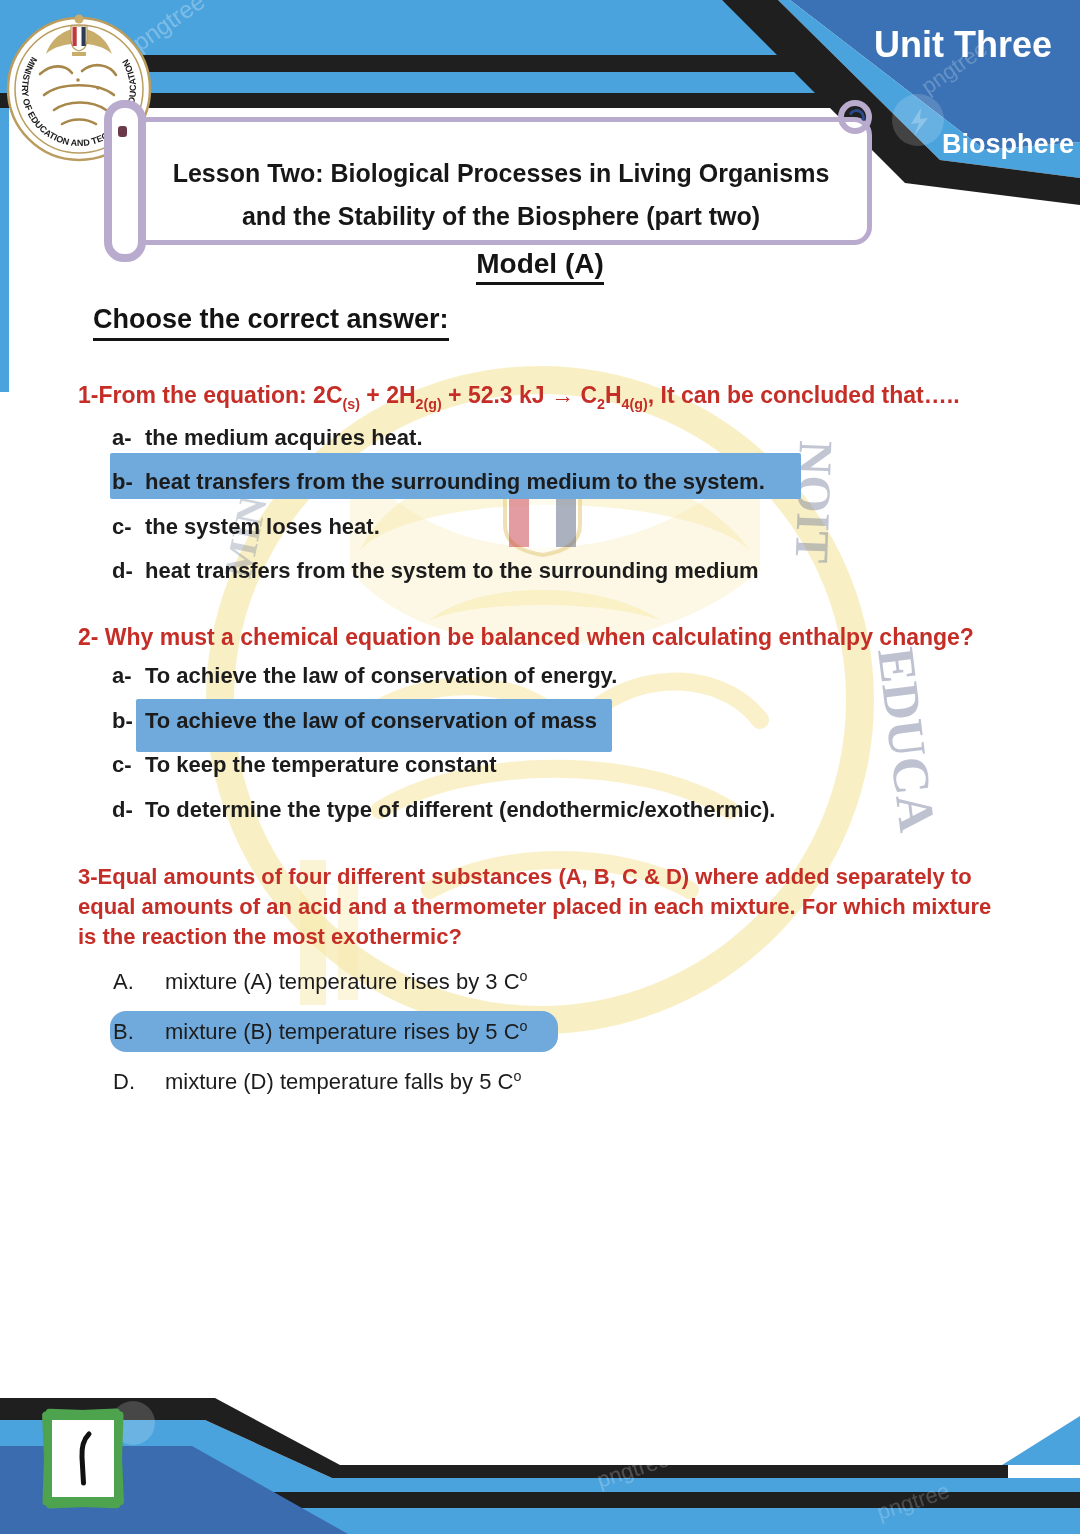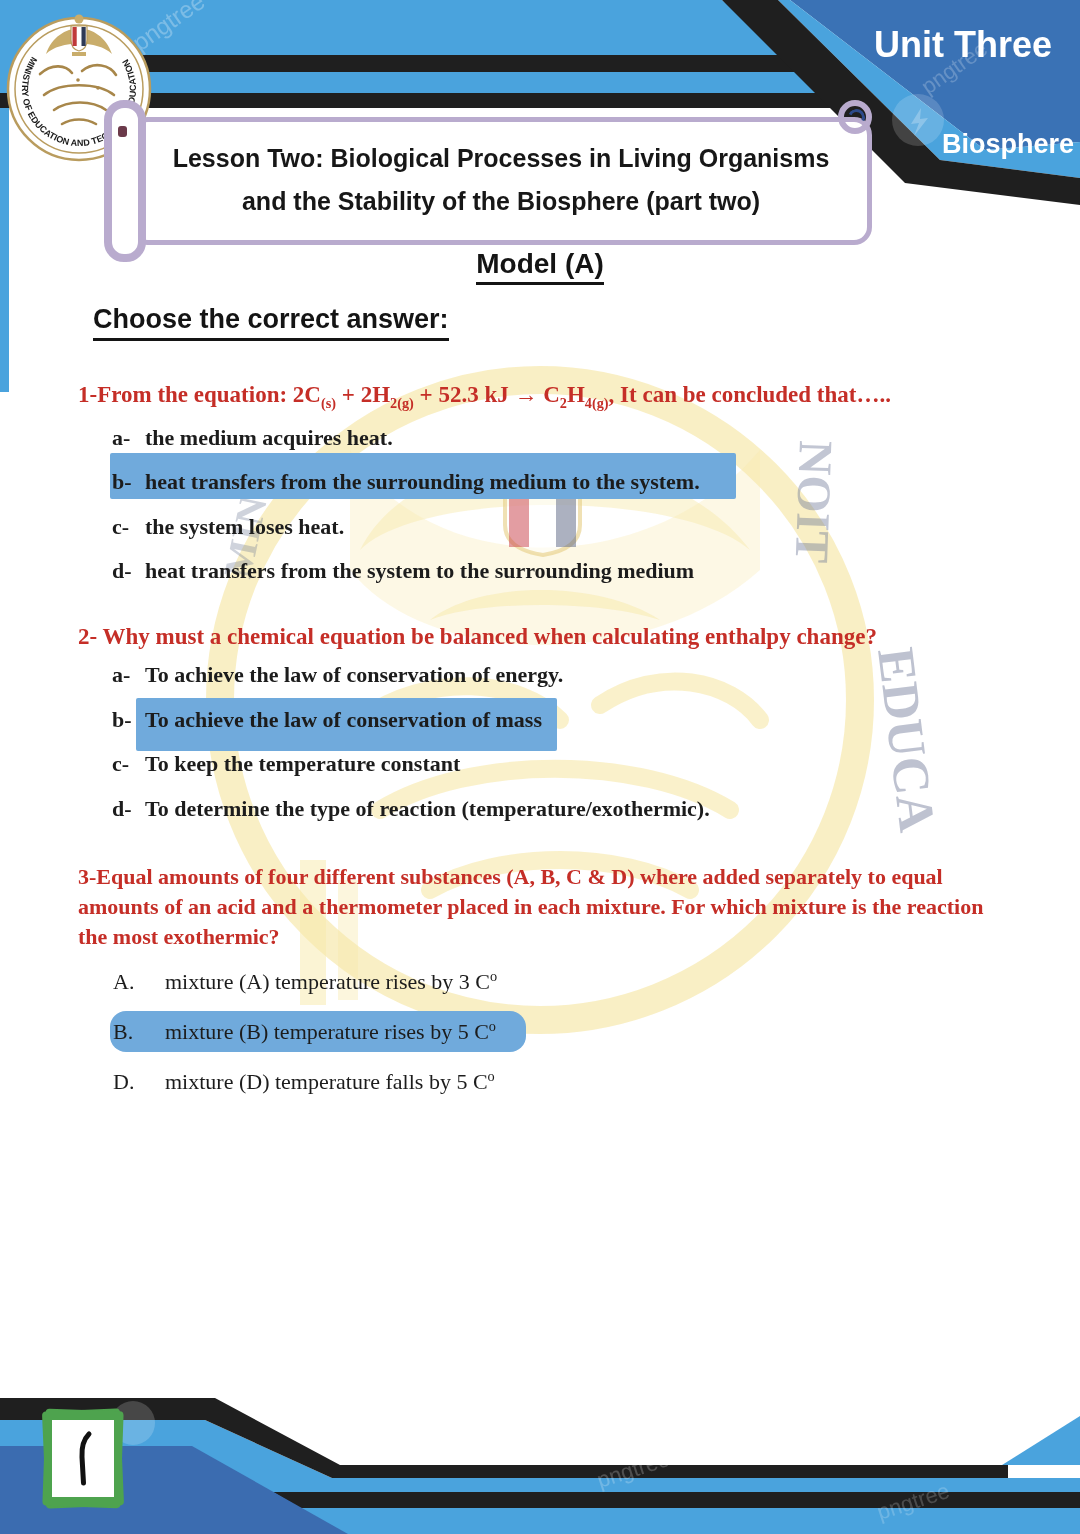--- a/index.html
+++ b/index.html
@@ -10,38 +10,38 @@
   .left-sliver{position:absolute;left:0;top:0;width:9px;height:392px;background:#4aa3dd;z-index:1;}
   .header-svg{position:absolute;left:0;top:0;z-index:2;}
   .logo-svg{position:absolute;left:2px;top:0;z-index:4;}
   .watermark-svg{position:absolute;left:0;top:250px;z-index:1;pointer-events:none;}
   .footer-svg{position:absolute;left:0;top:1370px;z-index:2;}
 
   
   .lesson-box{position:absolute;left:130px;top:117px;width:732px;height:118px;background:#ffffff;
       border:5px solid #b9abce;border-radius:18px;z-index:3;text-align:center;}
   .lesson-box .line{font-size:25px;font-weight:bold;color:#171717;line-height:43px;}
-  .lesson-box .inner{padding-top:15px;}
+  .lesson-box .inner{padding-top:30px;}
   .clip-capsule{position:absolute;left:104px;top:100px;width:26px;height:146px;background:#ffffff;
       border:8px solid #b9abce;border-radius:20px;z-index:4;}
   .clip-dot{position:absolute;left:118px;top:126px;width:9px;height:11px;background:#6b3a4a;border-radius:3px;z-index:5;}
   .hook-ring{position:absolute;left:838px;top:100px;width:22px;height:22px;border:6px solid #b9abce;
       border-radius:50%;z-index:3;background:transparent;}
   .hook-ring .arc{position:absolute;left:4px;top:3px;width:11px;height:11px;border:3px solid #2c4a8a;
       border-radius:50%;border-bottom-color:transparent;border-left-color:transparent;transform:rotate(-20deg);}
 
   .model-title{position:absolute;left:0;top:248px;width:1080px;text-align:center;z-index:2;}
   .model-title span{display:inline-block;font-size:28px;font-weight:bold;color:#141414;
       border-bottom:3px solid #141414;padding-bottom:2px;}
   .instruction{position:absolute;left:78px;top:304px;z-index:2;}
   .instruction span{display:inline-block;font-size:27px;font-weight:bold;color:#141414;
       border-bottom:3px solid #141414;padding-bottom:3px;margin-left:15px;}
 
   
-  .questions-layer{position:absolute;inset:0;z-index:2;font-family:Liberation Serif, serif;}
+  .questions-layer{position:absolute;inset:0;z-index:2;font-family:Liberation Sans, sans-serif;}
   .question{position:absolute;left:78px;width:960px;}
   #q0{top:382px;} #q1{top:624px;} #q2{top:862px;}
   .prompt{margin:0;color:#c52e27;font-weight:bold;font-size:23px;white-space:nowrap;}
   #q2 .prompt{white-space:normal;width:930px;font-size:22px;line-height:30px;}
   .prompt sub{font-size:0.62em;}
   .options{margin-top:13px;}
   #q1 .options{margin-top:12px;}
   #q2 .options{margin-top:16px;}
   .option-row{height:44.5px;margin-left:34px;font-size:22px;color:#1c1c1c;}
   #q0 .option-row,#q1 .option-row{font-weight:bold;}
@@ -177,21 +177,21 @@
           <div class="option-row"><span class="opt-wrap"><span class="opt-label">c-</span><span class="opt-text">the system loses heat.</span></span></div>
           <div class="option-row"><span class="opt-wrap"><span class="opt-label">d-</span><span class="opt-text">heat transfers from the system to the surrounding medium</span></span></div>
         </div>
       </section>
       <section class="question" id="q1">
         <p class="prompt">2- Why must a chemical equation be balanced when calculating enthalpy change?</p>
         <div class="options">
           <div class="option-row"><span class="opt-wrap"><span class="opt-label">a-</span><span class="opt-text">To achieve the law of conservation of energy.</span></span></div>
           <div class="option-row"><span class="opt-wrap"><span class="opt-label">b-</span><span class="opt-text hl-text-q1">To achieve the law of conservation of mass</span></span></div>
           <div class="option-row"><span class="opt-wrap"><span class="opt-label">c-</span><span class="opt-text">To keep the temperature constant</span></span></div>
-          <div class="option-row"><span class="opt-wrap"><span class="opt-label">d-</span><span class="opt-text">To determine the type of reaction (temperature/exothermic).</span></span></div>
+          <div class="option-row"><span class="opt-wrap"><span class="opt-label">d-</span><span class="opt-text">To determine the type of different (endothermic/exothermic).</span></span></div>
         </div>
       </section>
       <section class="question" id="q2">
         <p class="prompt">3-Equal amounts of four different substances (A, B, C &amp; D) where added separately to equal amounts of an acid and a thermometer placed in each mixture. For which mixture is the reaction the most exothermic?</p>
         <div class="options">
           <div class="option-row"><span class="opt-wrap"><span class="opt-label">A.</span><span class="opt-text">mixture (A) temperature rises by 3 C<sup>o</sup></span></span></div>
           <div class="option-row"><span class="opt-wrap hl-row-q2"><span class="opt-label">B.</span><span class="opt-text">mixture (B) temperature rises by 5 C<sup>o</sup></span></span></div>
           <div class="option-row"><span class="opt-wrap"><span class="opt-label">D.</span><span class="opt-text">mixture (D) temperature falls by 5 C<sup>o</sup></span></span></div>
         </div>
       </section>

